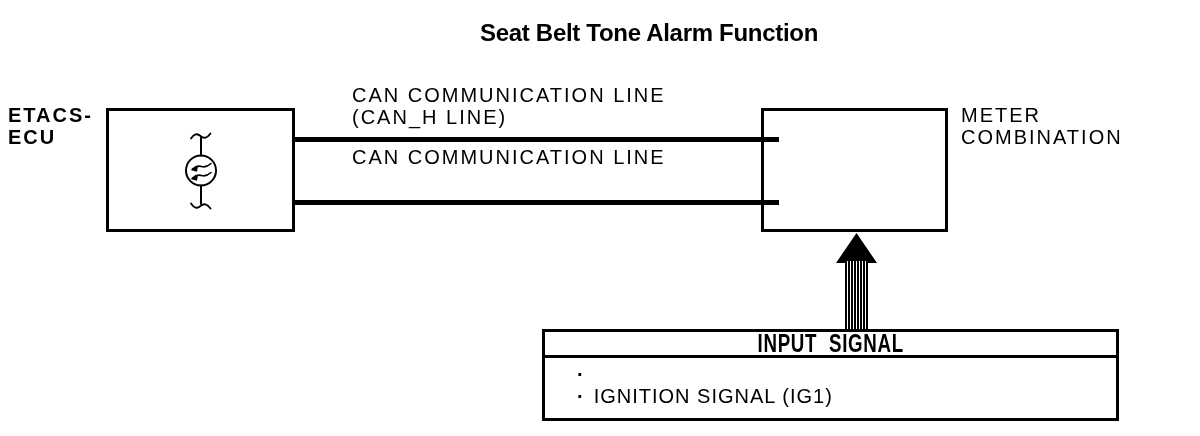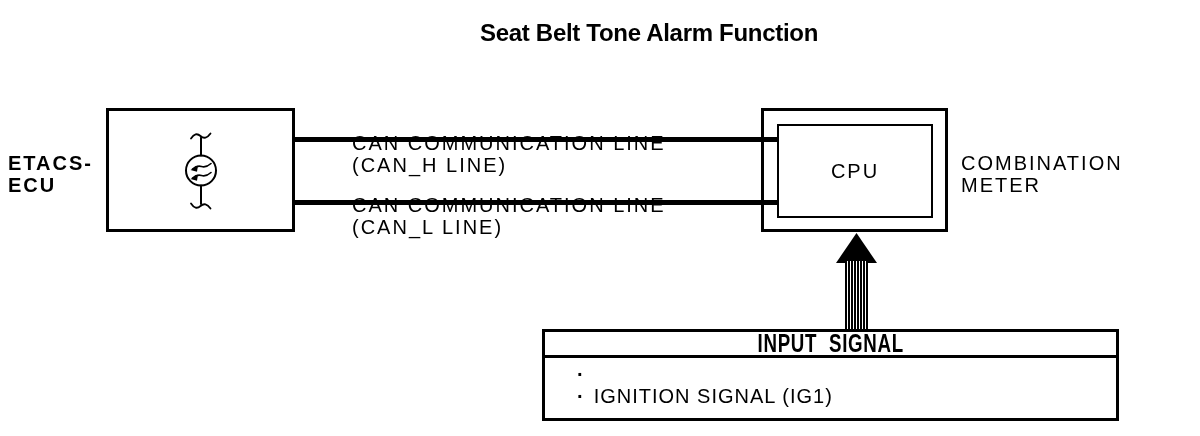--- a/index.html
+++ b/index.html
@@ -2,21 +2,21 @@
 <html><head>
 <meta charset="utf-8">
 <style>
   html,body { margin:0; padding:0; background:#ffffff; }
   .canvas {
     position:relative; width:1200px; height:436px; background:#ffffff;
     font-family:"Liberation Sans", sans-serif; color:#000; overflow:hidden;
   }
   .abs { position:absolute; }
   .box { position:absolute; border:3px solid #000; background:#fff; box-sizing:border-box; }
-  .lbl { position:absolute; font-size:20px; letter-spacing:2px; line-height:22px; white-space:nowrap; color:#000;margin-top:48px; }
+  .lbl { position:absolute; font-size:20px; letter-spacing:2px; line-height:22px; white-space:nowrap; color:#000; }
   .diagram-title {
     position:absolute; left:480px; top:19px;
     font-size:24px; font-weight:bold; letter-spacing:-0.3px; white-space:nowrap;
   }
   .thickline { position:absolute; height:5px; background:#000; }
   .cpu-box {
     position:absolute; left:777px; top:124px; width:156px; height:94px;
     border:2px solid #000; box-sizing:border-box; background:#fff;
     display:flex; align-items:center; justify-content:center;
     font-size:20px; letter-spacing:2px;
@@ -74,38 +74,34 @@
     <polygon points="21.5,53 29,48.5 28,54.8" fill="#000"></polygon>
   </svg>
 
   <div class="lbl" style="left:352px; top:84px;">
     <div>CAN COMMUNICATION LINE</div>
     <div>(CAN_H LINE)</div>
   </div>
 
   <div class="lbl" style="left:352px; top:146px;">
     <div>CAN COMMUNICATION LINE</div>
-    <div>(CAN_L LINE)</div>
   </div>
 
   <div class="thickline" style="left:295px; top:137px; width:466px;"></div>
   <div class="thickline" style="left:295px; top:200px; width:466px;"></div>
 
   <div class="box" style="left:761px; top:108px; width:187px; height:124px;"></div>
 
   <div class="thickline" style="left:761px; top:137px; width:18px;"></div>
   <div class="thickline" style="left:761px; top:200px; width:18px;"></div>
 
-  <div class="cpu-box">
-    <span>CPU</span>
-  </div>
 
   <div class="lbl" style="left:961px; top:104px;">
+    <div>METER</div>
     <div>COMBINATION</div>
-    <div>METER</div>
   </div>
 
   <svg class="abs" style="left:836px; top:233px;" width="41" height="30" viewBox="0 0 41 30">
     <polygon points="20.5,0 41,30 0,30" fill="#000"></polygon>
   </svg>
   <div class="arrow-shaft"></div>
 
   <div class="input-box">
     <div class="input-header">
       <span class="input-header-text">INPUT SIGNAL</span>

